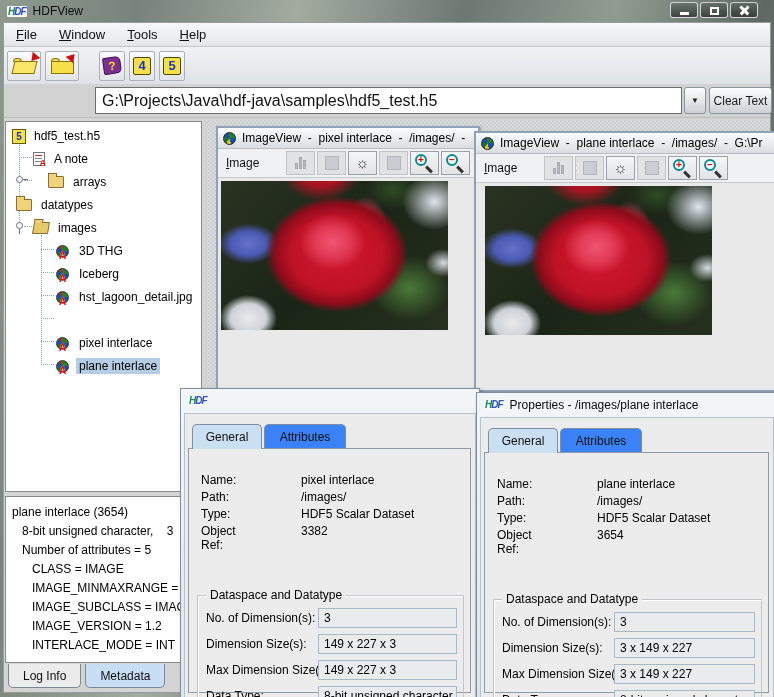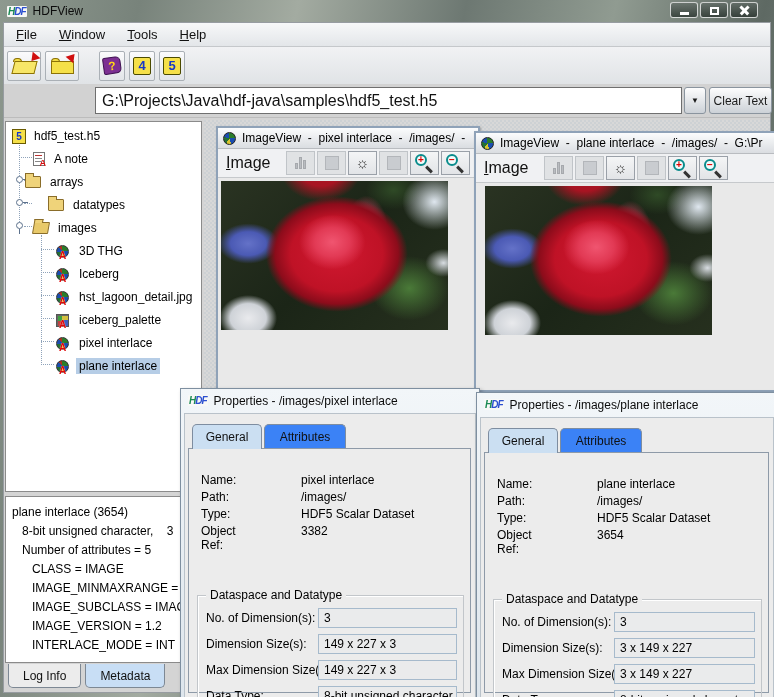--- a/index.html
+++ b/index.html
@@ -98,21 +98,21 @@
     background:conic-gradient(#d8d8d8 25%, #cdd1d4 0 50%, #d8d8d8 0 75%, #cdd1d4 0) 0 0 / 4px 4px; }
 
   
   .iframe { position:absolute; border:2px solid #8fa2b8; background:#e9e9e9; box-shadow:1px 1px 2px rgba(0,0,0,.25); }
   .if-title { height:21px; background:linear-gradient(#fbfcfd,#dadde1); border-bottom:1px solid #b9bcc0;
     display:flex; align-items:center; gap:6px; padding-left:5px; overflow:hidden; }
   .globe-ic { width:13px; height:13px; border-radius:50%; flex:none;
     background:conic-gradient(#2a7d2a 0 25%, #1a4db0 0 45%, #d8c42e 0 60%, #247034 0 80%, #1a4db0 0 100%); border:1px solid #222; }
   .if-title-text { font-size:12px; color:#000; white-space:pre; }
   .if-menurow { height:29px; background:#f0f1f3; border-bottom:1px solid #c6c9cc; display:flex; align-items:center; padding-left:8px; }
-  .if-menu { display:inline-block; font-size:16px; color:#111; width:60px; }
+  .if-menu { display:inline-block; font-size:12px; color:#111; width:60px; }
   .if-menu::first-letter { text-decoration:underline; }
   .if-tbtn { width:29px; height:24px; border:1px solid #9aa0a8; background:linear-gradient(#f4f5f6,#e2e4e7); margin-right:2px;
     display:flex; align-items:center; justify-content:center; position:relative; }
   .if-tbtn.dis { background:#e0e2e4; border-color:#c0c4c8; }
   .hist-ic { display:flex; align-items:flex-end; gap:1px; }
   .hist-ic i { display:block; width:3px; background:#b9bcc0; border:1px solid #a6a9ad; }
   .graybox { width:14px; height:14px; background:#c9ccd0; border:1px solid #b3b6ba; }
   .sun-ic { font-size:15px; color:#333; line-height:14px; }
   .mag { position:relative; width:19px; height:19px; }
   .mag .lens { position:absolute; left:0; top:0; width:12px; height:12px; border:2px solid #0a8c8c; border-radius:50%;
@@ -241,47 +241,43 @@
     <div class="knob expanded" style="left:10px; top:100px;"></div>
 
     <div class="tree-row" style="left:6px; top:3px;">
       <span class="ic-h5">5</span>
       <span class="tree-label">hdf5_test.h5</span>
     </div>
     <div class="tree-row" style="left:27px; top:26px;">
       <span class="ic-note"></span>
       <span class="tree-label">A note</span>
     </div>
-    <div class="tree-row" style="left:19px; top:49px;">
+    <div class="tree-row" style="left:42px; top:49px;">
       <span class="ic-folder"></span>
       <span class="tree-label">arrays</span>
     </div>
-    <div class="tree-row" style="left:42px; top:72px;text-align:right;">
+    <div class="tree-row" style="left:10px; top:72px;text-align:right;">
       <span class="ic-folder"></span>
       <span class="tree-label">datatypes</span>
     </div>
     <div class="tree-row" style="left:27px; top:95px;">
       <span class="ic-folder open"></span>
       <span class="tree-label">images</span>
     </div>
     <div class="tree-row" style="left:50px; top:118px;">
       <span class="ic-img"></span>
       <span class="tree-label">3D THG</span>
     </div>
     <div class="tree-row" style="left:50px; top:141px;">
       <span class="ic-img"></span>
       <span class="tree-label">Iceberg</span>
     </div>
     <div class="tree-row" style="left:50px; top:164px;">
       <span class="ic-img"></span>
       <span class="tree-label">hst_lagoon_detail.jpg</span>
-    </div>
-    <div class="tree-row" style="left:50px; top:187px;">
-      <span class="ic-pal"></span>
-      <span class="tree-label">iceberg_palette</span>
     </div>
     <div class="tree-row" style="left:50px; top:210px;">
       <span class="ic-img"></span>
       <span class="tree-label">pixel interlace</span>
     </div>
     <div class="tree-row" style="left:50px; top:233px;">
       <span class="ic-img"></span>
       <span class="tree-label sel">plane interlace</span>
     </div>
   </div>
@@ -364,21 +360,20 @@
       </span>
     </div>
     <div class="if-imgarea">
       <div class="rose-img" style="left:9px;"></div>
     </div>
   </div>
 
   <div class="dialog" style="left:180px; top:388px; width:300px; height:312px; z-index:30;">
     <div class="dlg-title">
       <span class="hdf-logo"><span class="h">H</span><span class="df">DF</span></span>
-      <span class="dlg-title-text">Properties - /images/pixel interlace</span>
     </div>
     <div class="dlg-body">
       <span class="tab sel" style="left:7px; top:10px; width:70px;">General</span>
       <span class="tab unsel" style="left:79px; top:10px; width:82px;">Attributes</span>
       <div class="tab-content">
         <div class="prow" style="top:24px;">
             <span class="plabel">Name:</span>
             <span class="pvalue">pixel interlace</span>
           </div>
         <div class="prow" style="top:41px;">

